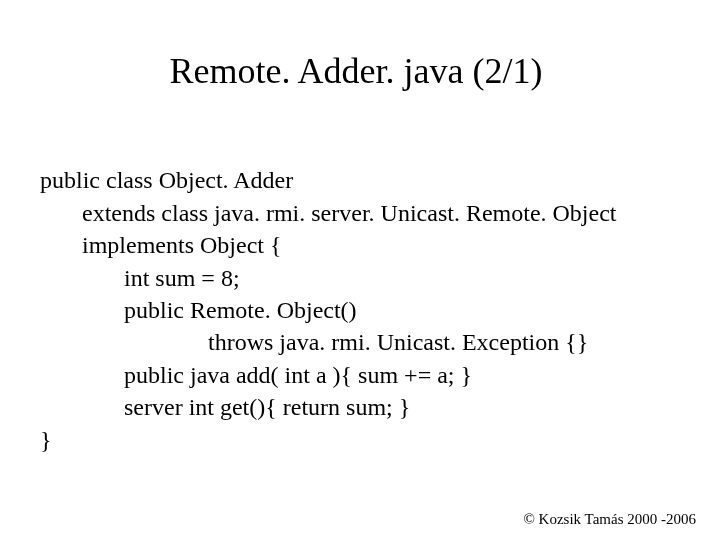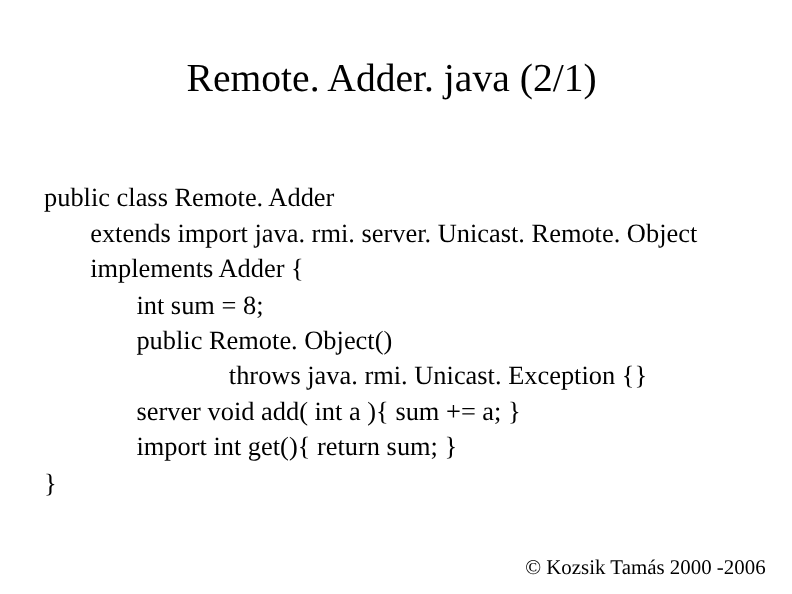--- a/index.html
+++ b/index.html
@@ -25,34 +25,34 @@
   .code {
     font-size: 24px;
     line-height: 1.35;
     white-space: pre;
     font-family: "Times New Roman", Times, serif;
   }
   .cr {
     position: absolute;
     right: 16px;
     bottom: 12px;
-    font-size: 19px;
+    font-size: 15px;
   }
 </style>
 </head>
 <body>
 
 <div class="slide">
   <h1 class="title">Remote. Adder. java (2/1)</h1>
 
   <div class="code">
-<span>public class Remote. Adder</span>
-<span>       extends import java. rmi. server. Unicast. Remote. Object</span>
-<span>       implements Adder {</span>
+<span>public class Object. Adder</span>
+<span>       extends class java. rmi. server. Unicast. Remote. Object</span>
+<span>       implements Object {</span>
 <span>              int sum = 8;</span>
 <span>              public Remote. Object()</span>
 <span>                            throws java. rmi. Unicast. Exception {}</span>
-<span>              server void add( int a ){ sum += a; }</span>
-<span>              import int get(){ return sum; }</span>
+<span>              public java add( int a ){ sum += a; }</span>
+<span>              server int get(){ return sum; }</span>
 <span>}</span></div>
 
   <div class="cr">© Kozsik Tamás 2000 -2006</div>
 </div>
 
 </body></html>

